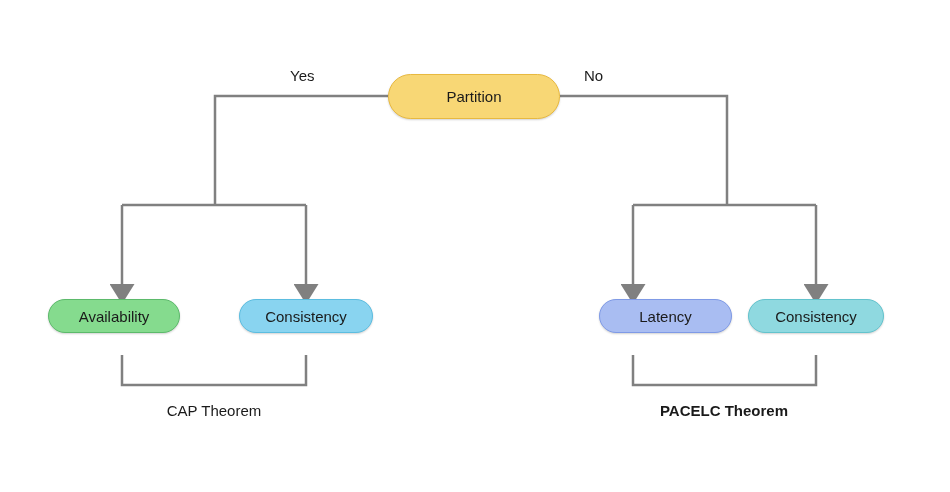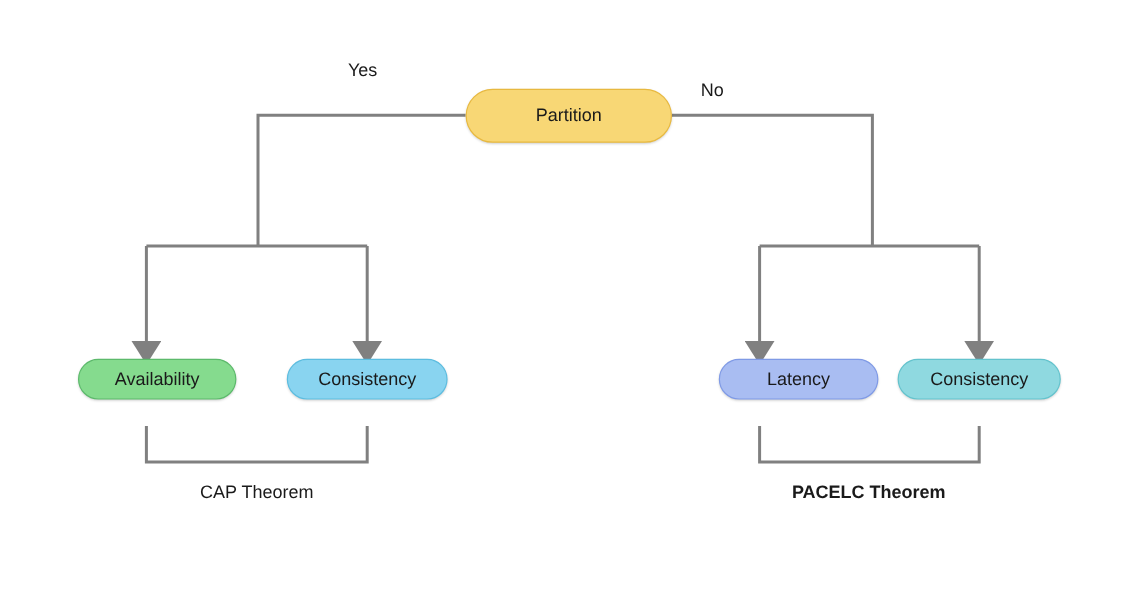--- a/index.html
+++ b/index.html
@@ -88,24 +88,24 @@
     <g stroke="#808080" stroke-width="2.5" fill="none" marker-end="url(#arrowhead)">
       <path d="M122,205 L122,287"></path>
       <path d="M306,205 L306,287"></path>
       <path d="M633,205 L633,287"></path>
       <path d="M816,205 L816,287"></path>
     </g>
   </svg>
 
   <div class="node" id="node-partition" style="left: 388px; top: 74px; width: 172px; height: 45px; background: rgb(248, 215, 117); border-color: rgb(232, 185, 63);">Partition</div>
 
-  <div class="edge-label" id="edge-label-yes" style="left: 290px; top: 51px;">Yes</div>
+  <div class="edge-label" id="edge-label-yes" style="left: 290px; top: 68px;">Yes</div>
   <div class="edge-label" id="edge-label-no" style="left: 584px; top: 68px;">No</div>
 
-  <div class="node" id="node-availability" style="left: 65px; top: 299px; width: 132px; height: 34px; background: rgb(133, 219, 142); border-color: rgb(92, 186, 107);">Availability</div>
+  <div class="node" id="node-availability" style="left: 48px; top: 299px; width: 132px; height: 34px; background: rgb(133, 219, 142); border-color: rgb(92, 186, 107);">Availability</div>
   <div class="node" id="node-consistency-cap" style="left: 239px; top: 299px; width: 134px; height: 34px; background: rgb(137, 212, 240); border-color: rgb(92, 189, 224);">Consistency</div>
   <div class="node" id="node-latency" style="left: 599px; top: 299px; width: 133px; height: 34px; background: rgb(169, 189, 242); border-color: rgb(127, 154, 230);">Latency</div>
   <div class="node" id="node-consistency-pacelc" style="left: 748px; top: 299px; width: 136px; height: 34px; background: rgb(143, 217, 224); border-color: rgb(99, 195, 205);">Consistency</div>
 
   <div class="caption bold" id="caption-pacelc" style="top: 403px; left: 574px; width: 300px;">PACELC Theorem</div>
   <div class="caption" id="caption-cap" style="top: 403px; left: 64px; width: 300px;">CAP Theorem</div>
 
 </div>
 
 </body></html>

